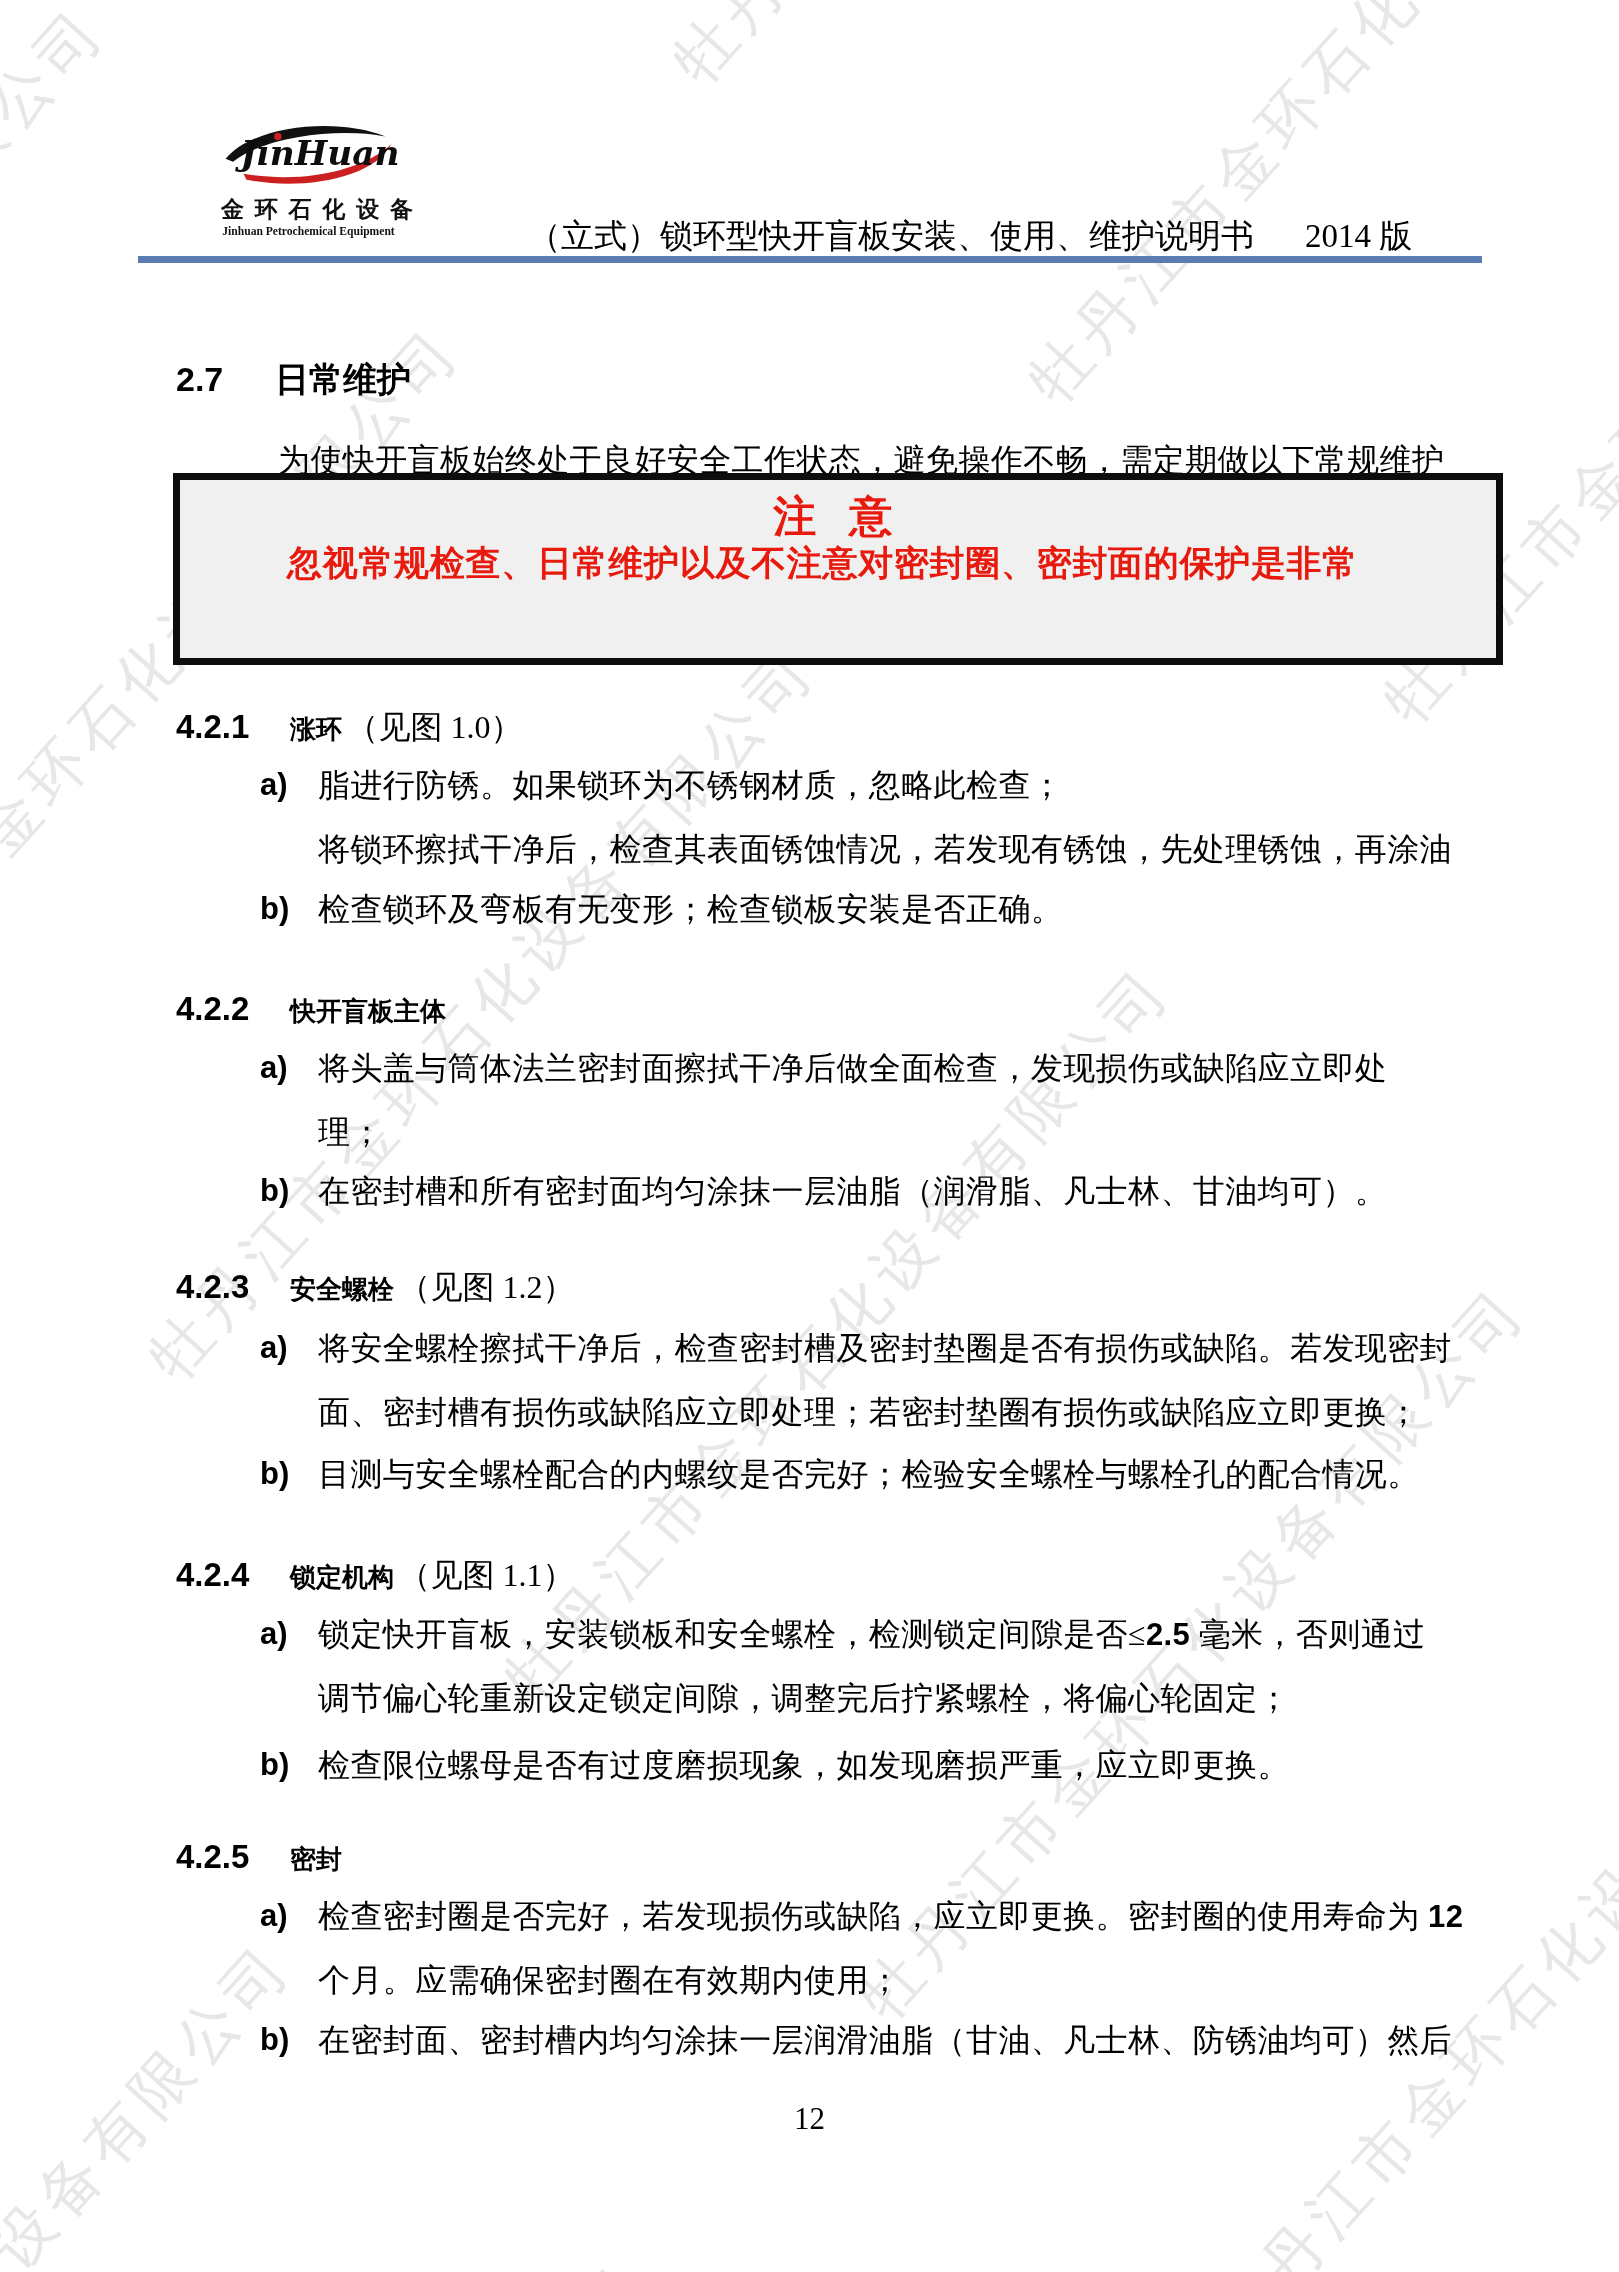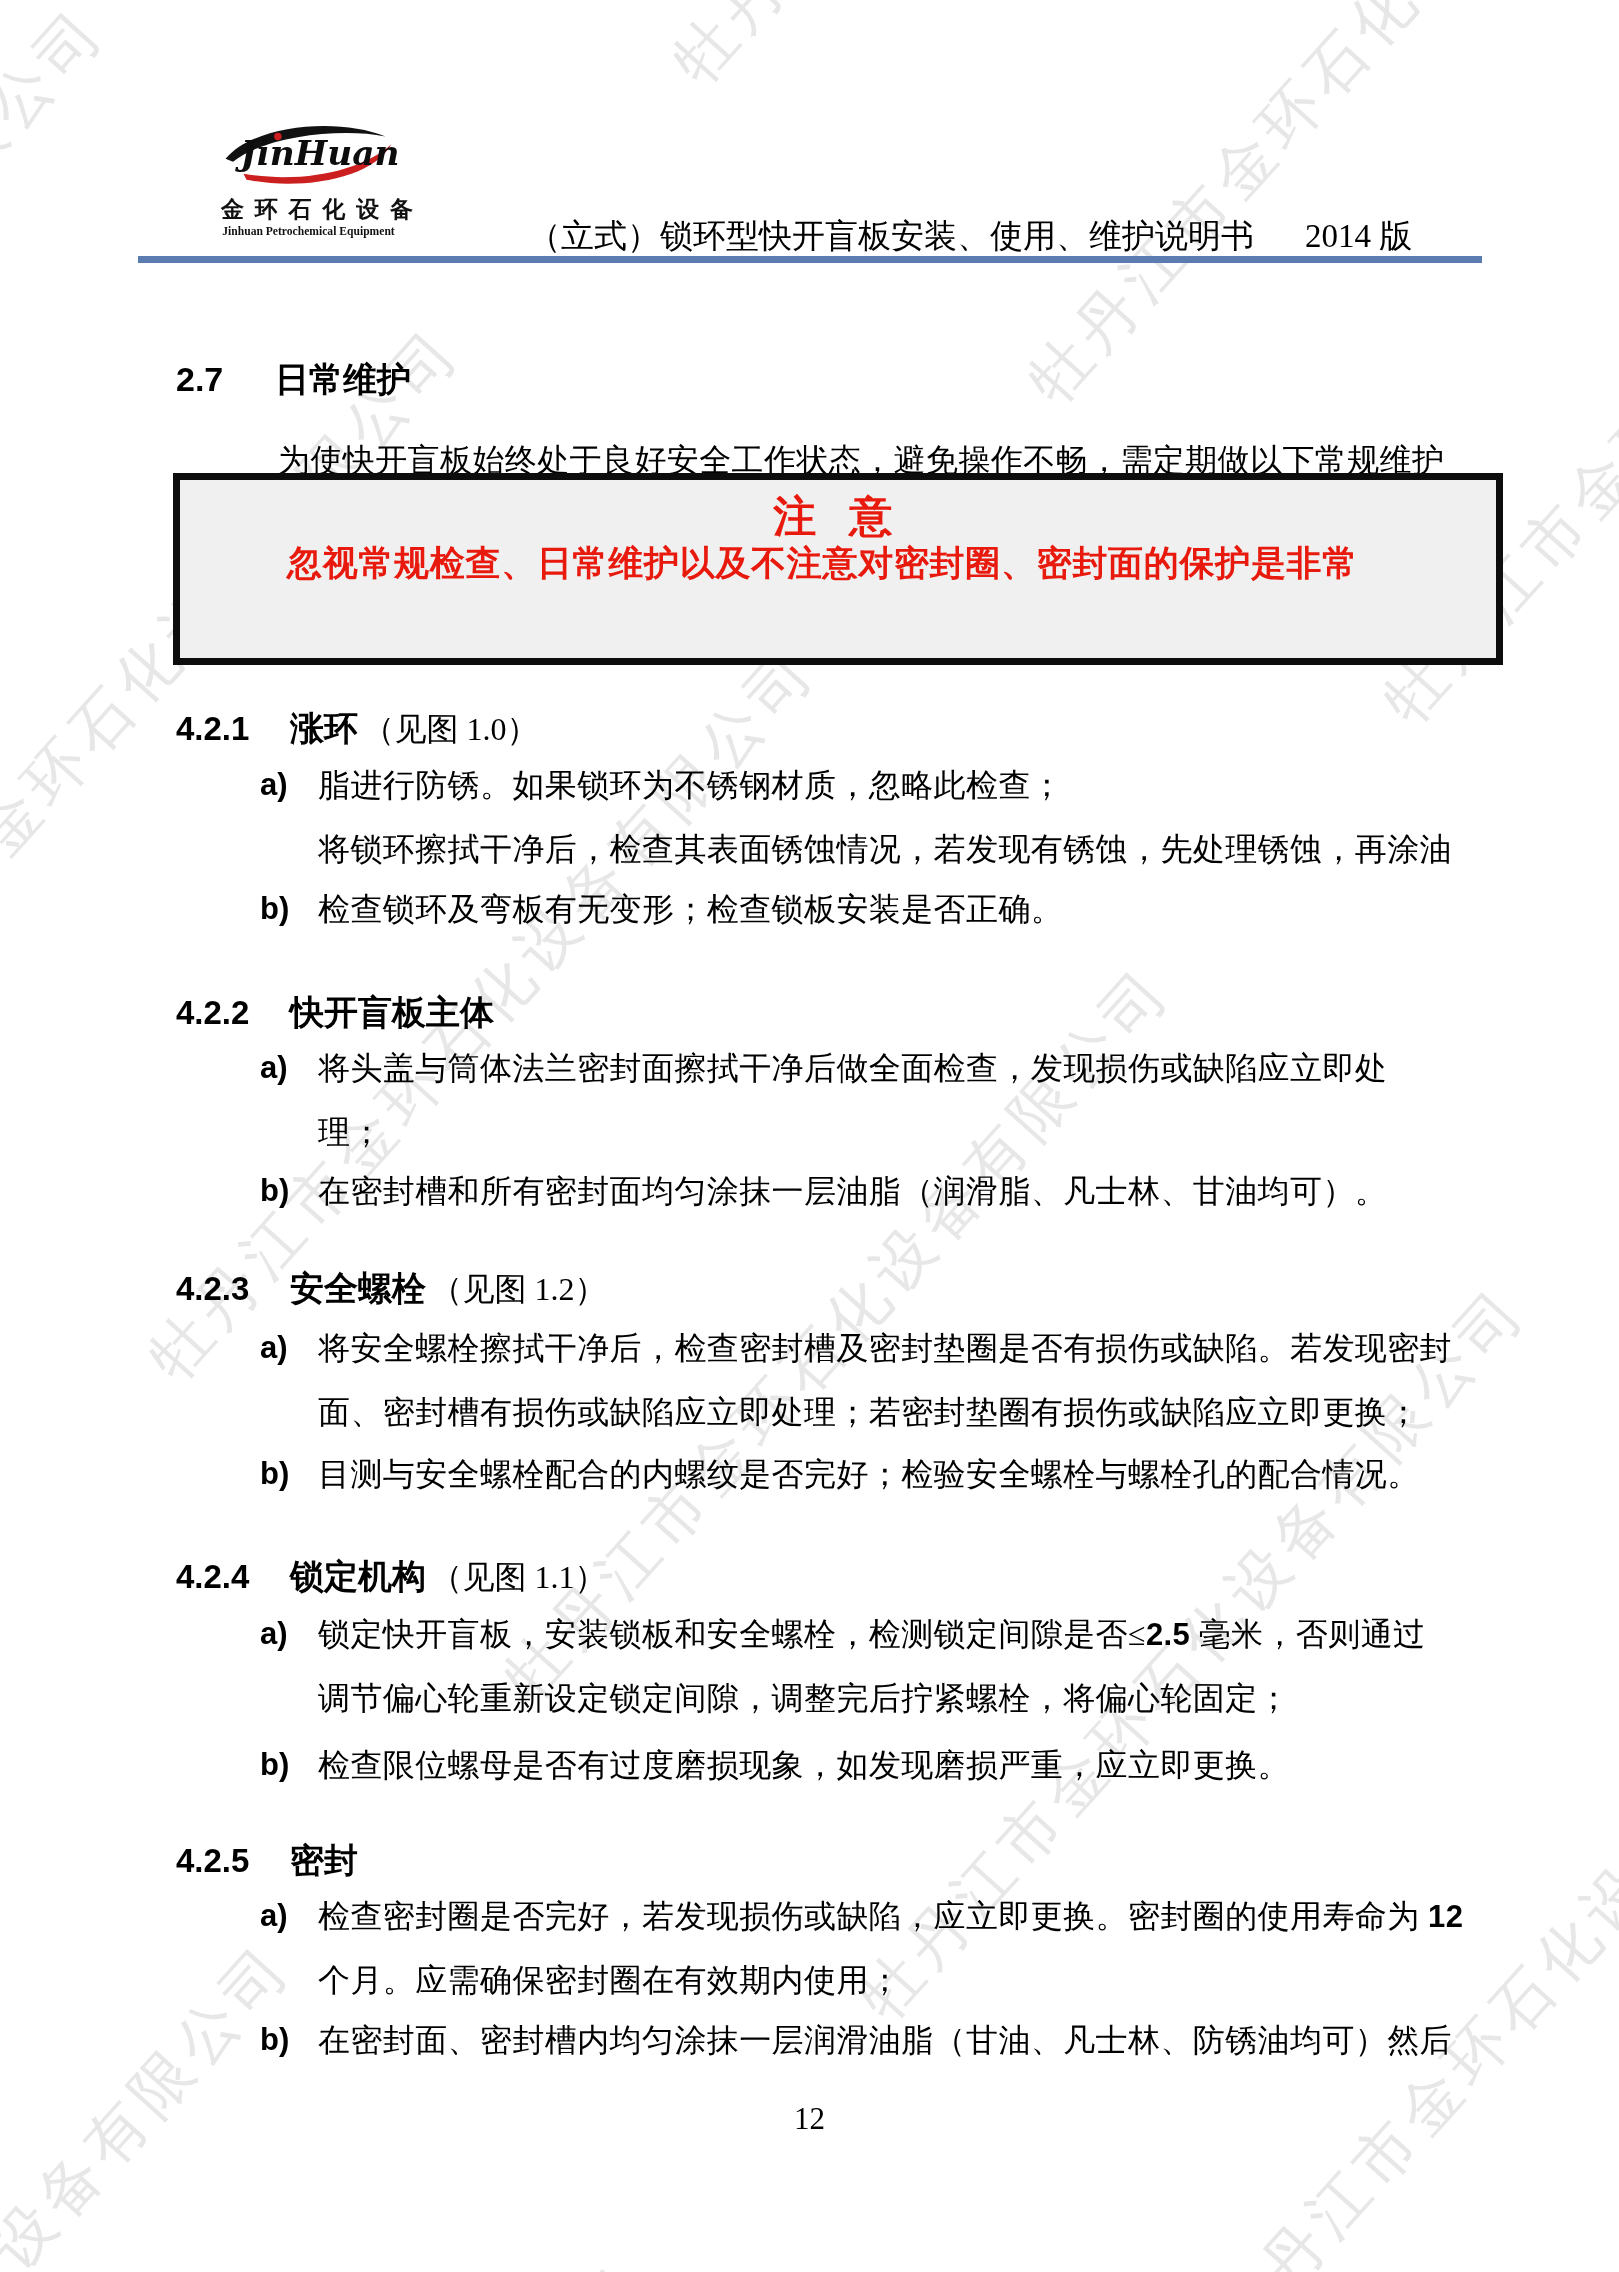--- a/index.html
+++ b/index.html
@@ -89,21 +89,21 @@
     position:absolute;left:176px;
     white-space:nowrap;
   }
   .shead .snum{
     display:inline-block;min-width:114px;
     font-family:"Liberation Sans","DejaVu Sans",sans-serif;
     font-weight:bold;font-size:33px;
   }
   .shead .stitle{
     font-family:"Liberation Sans","DejaVu Sans",sans-serif;
-    font-weight:bold;font-size:34px;
+    font-weight:bold;font-size:26px;
   }
   .shead .snote{
     font-family:"Liberation Serif","DejaVu Serif",serif;
     font-weight:normal;font-size:32px;margin-left:4.5px;
   }
   .item{
     position:absolute;left:260px;
     white-space:nowrap;
   }
   .ilabel{

